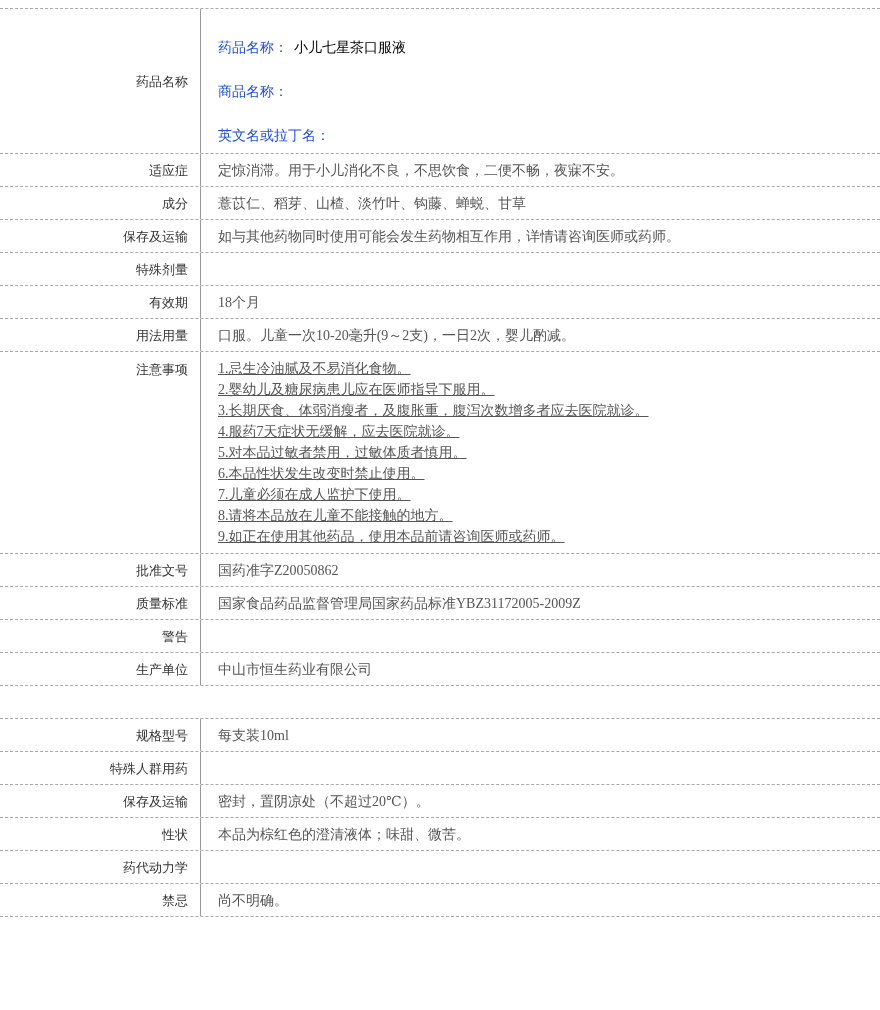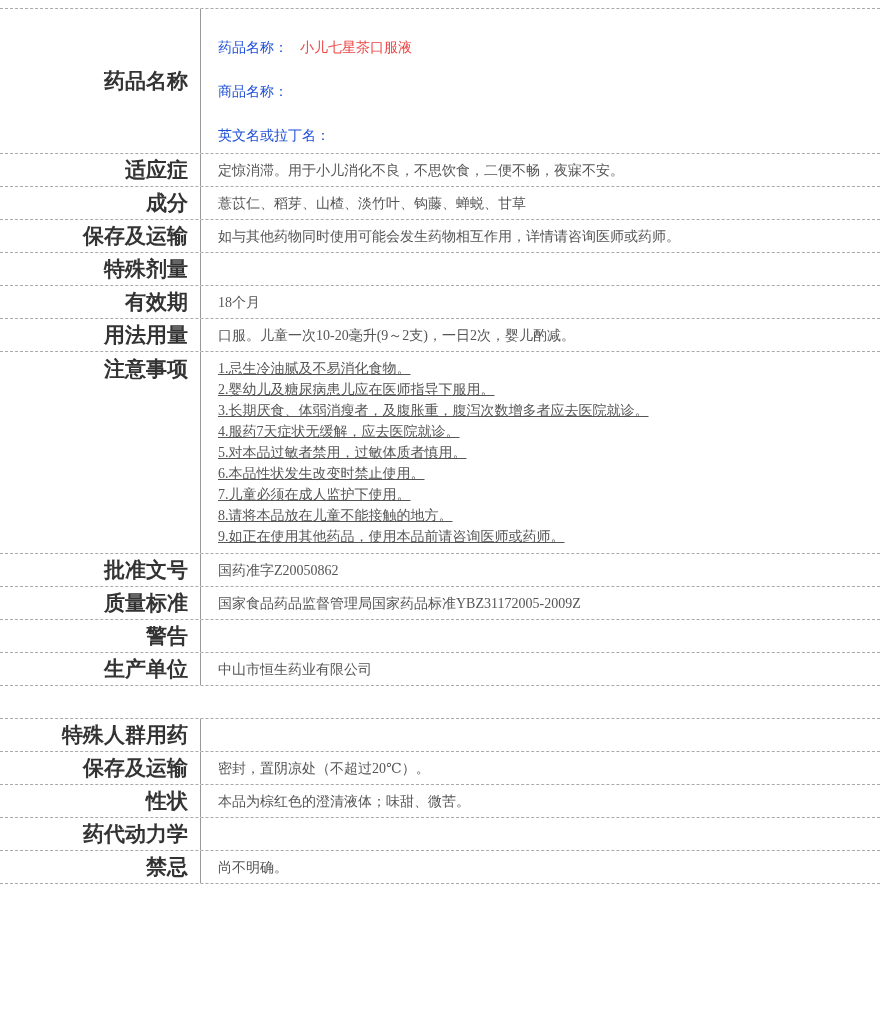--- a/index.html
+++ b/index.html
@@ -28,22 +28,22 @@
     box-sizing: border-box;
   }
   .label-cell {
     flex: 0 0 201px;
     width: 201px;
     border-right: 1px solid #999999;
     display: flex;
     align-items: center;
     justify-content: flex-end;
     padding: 4px 12px 4px 4px;
-    font-weight: bold;
-    font-size: 21px;
+    font-weight: normal;
+    font-size: 13px;
     color: #333333;
     text-align: right;
     line-height: 21px;
   }
   .value-cell {
     flex: 1;
     display: flex;
     align-items: center;
     padding: 4px 12px 4px 17px;
     font-size: 14px;
@@ -65,22 +65,22 @@
     padding-bottom: 6px;
   }
   .name-line {
     line-height: 22px;
     font-size: 14px;
   }
   .field-label {
     color: #1d4ed8;
   }
   .field-value {
-    color: #ef4444;
-    margin-left: 12px;
+    color: #000000;
+    margin-left: 6px;
   }
 </style>
 </head>
 <body>
 
 <div class="page">
   <div class="info-table">
 
     <div class="row name-row">
       <div class="cell label-cell">药品名称</div>
@@ -158,20 +158,24 @@
 
     <div class="row">
       <div class="cell label-cell">生产单位</div>
       <div class="cell value-cell">中山市恒生药业有限公司</div>
     </div>
 
     <div class="row">
       <div class="cell value-cell"></div>
     </div>
 
+    <div class="row">
+      <div class="cell label-cell">规格型号</div>
+      <div class="cell value-cell">每支装10ml</div>
+    </div>
 
     <div class="row">
       <div class="cell label-cell">特殊人群用药</div>
       <div class="cell value-cell"></div>
     </div>
 
     <div class="row">
       <div class="cell label-cell">保存及运输</div>
       <div class="cell value-cell">密封，置阴凉处（不超过20℃）。</div>
     </div>

